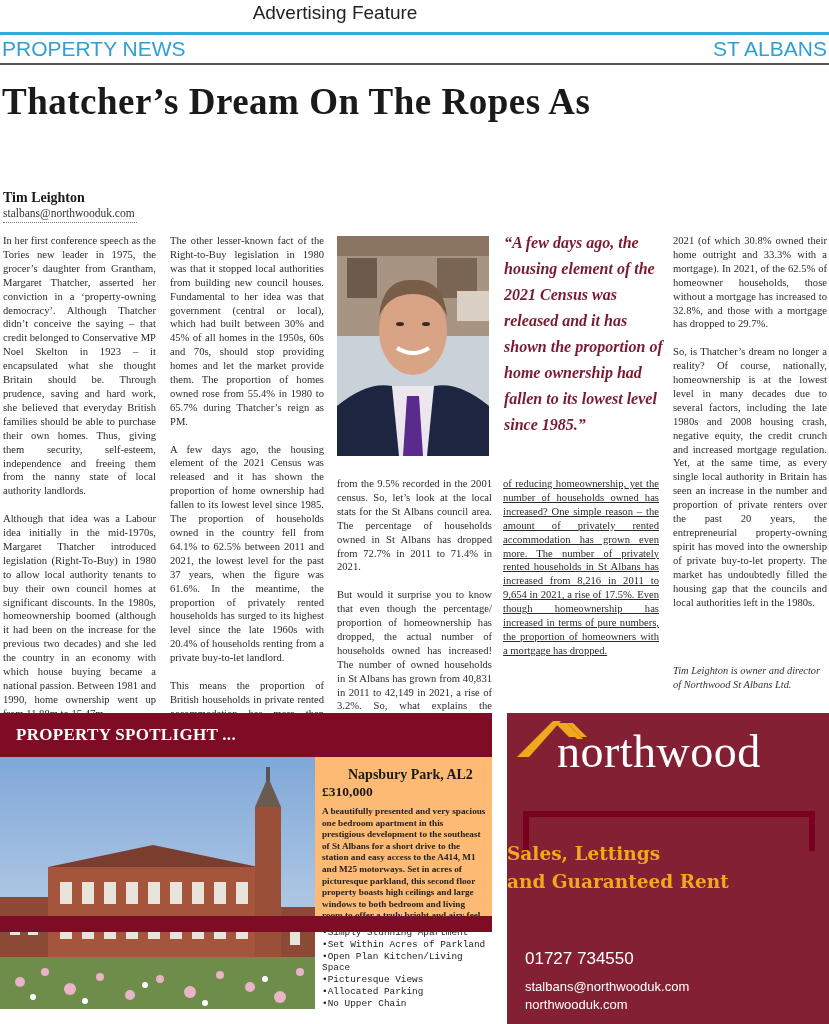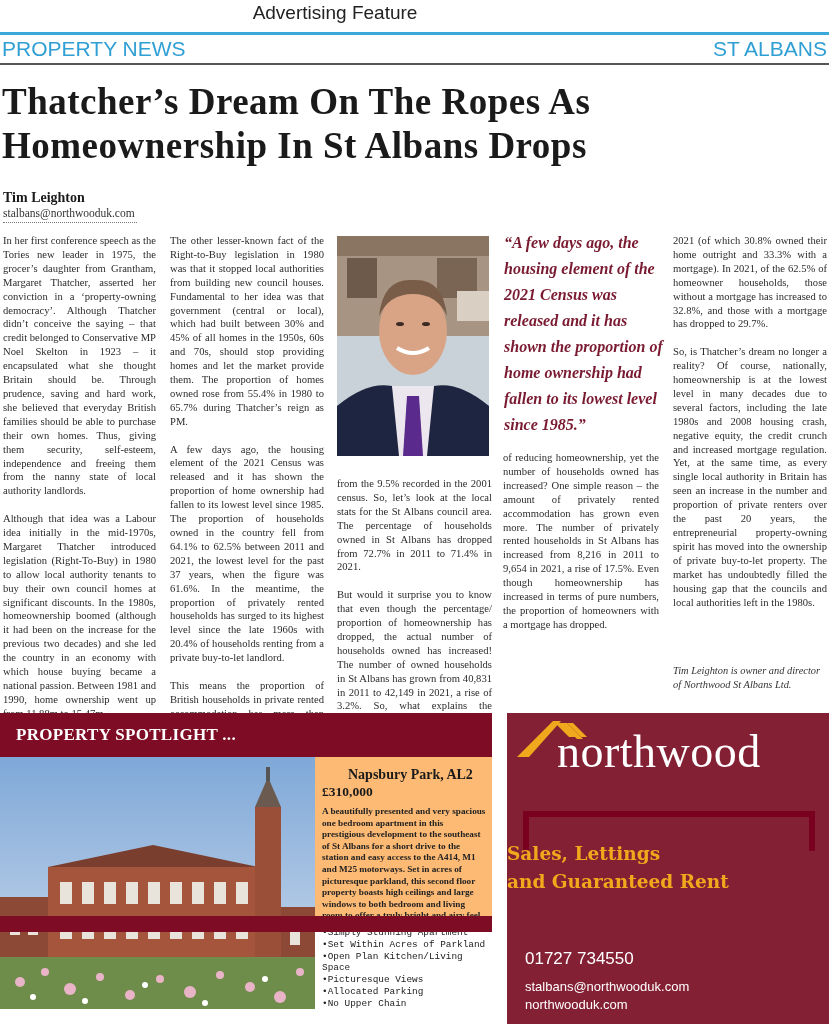--- a/index.html
+++ b/index.html
@@ -20,21 +20,21 @@
 
   .author { position: absolute; top: 190px; left: 3px; font-weight: bold; font-size: 14px; color: #1a1a1a; }
   .author-email { position: absolute; top: 207px; left: 3px; font-size: 11.5px; color: #333; }
   .dots { position: absolute; top: 219px; left: 3px; width: 134px; border-bottom: 1px dotted #777; height: 4px; }
 
   .col { position: absolute; font-size: 10.6px; line-height: 13.9px; text-align: justify; color: #2b2b2b; }
   .col p { margin-bottom: 13.9px; }
   .col1 { left: 3px; top: 234px; width: 153px; }
   .col2 { left: 170px; top: 234px; width: 154px; }
   .col3 { left: 337px; top: 477px; width: 155px; }
-  .col4 { left: 503px; top: 451px; width: 156px; }
+  .col4 { left: 503px; top: 477px; width: 156px; text-decoration: underline; }
   .col5 { left: 673px; top: 234px; width: 154px; }
   .sig { position: absolute; left: 673px; top: 664px; width: 156px; font-style: italic;
     font-size: 10.4px; line-height: 14px; color: #333; }
 
   .portrait { position: absolute; left: 337px; top: 236px; width: 152px; height: 220px; overflow: hidden;
     background: #cfc7bd; }
 
   .pull { position: absolute; left: 504px; top: 230px; width: 160px; font-family: "Liberation Serif", serif;
     font-style: italic; font-weight: bold; font-size: 16px; line-height: 26px; color: #7a1a31; }
 
@@ -72,21 +72,20 @@
 <body>
 
 <div class="adv">Advertising Feature</div>
 <div class="rule-blue"></div>
 <div class="sec-left">PROPERTY NEWS</div>
 <div class="sec-right">ST ALBANS</div>
 <div class="rule-grey"></div>
 
 <h1 class="headline">
   <span>Thatcher’s Dream On The Ropes As</span><br>
-  <span>Homeownership In St Albans Drops</span>
 </h1>
 
 <div class="author">Tim Leighton</div>
 <div class="author-email">stalbans@northwooduk.com</div>
 <div class="dots"></div>
 
 <div class="col col1">
   <p>In her first conference speech as the Tories new leader in 1975, the grocer’s daughter from Grantham, Margaret Thatcher, asserted her conviction in a ‘property-owning democracy’. Although Thatcher didn’t conceive the saying – that credit belonged to Conservative MP Noel Skelton in 1923 – it encapsulated what she thought Britain should be. Through prudence, saving and hard work, she believed that everyday British families should be able to purchase their own homes. Thus, giving them security, self-esteem, independence and freeing them from the nanny state of local authority landlords.</p>
   <p>Although that idea was a Labour idea initially in the mid-1970s, Margaret Thatcher introduced legislation (Right-To-Buy) in 1980 to allow local authority tenants to buy their own council homes at significant discounts. In the 1980s, homeownership boomed (although it had been on the increase for the previous two decades) and she led the country in an economy with which house buying became a national passion. Between 1981 and 1990, home ownership went up from 11.88m to 15.47m.</p>
 </div>

